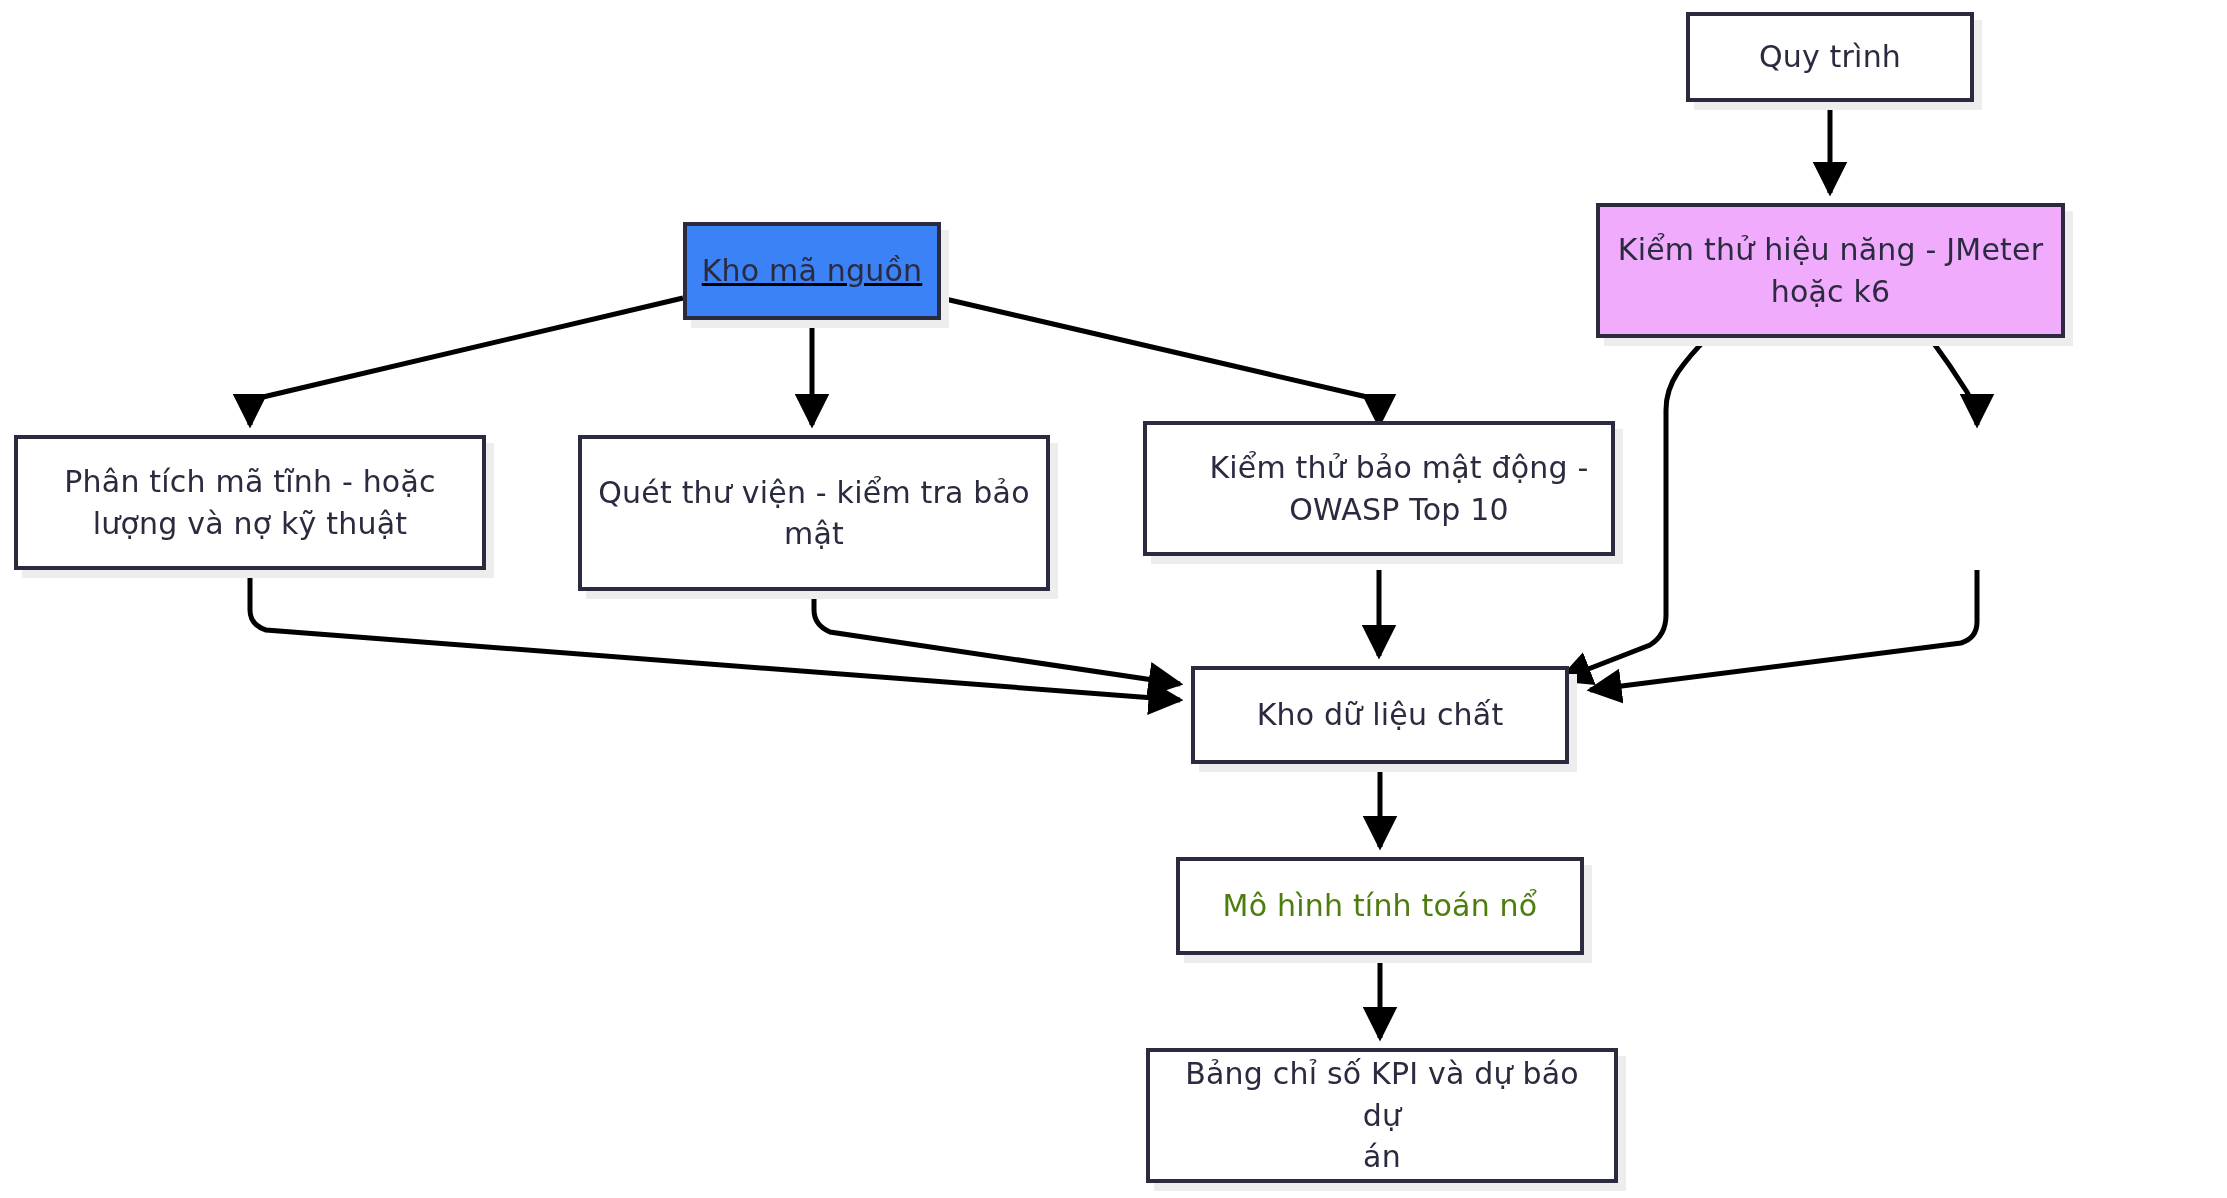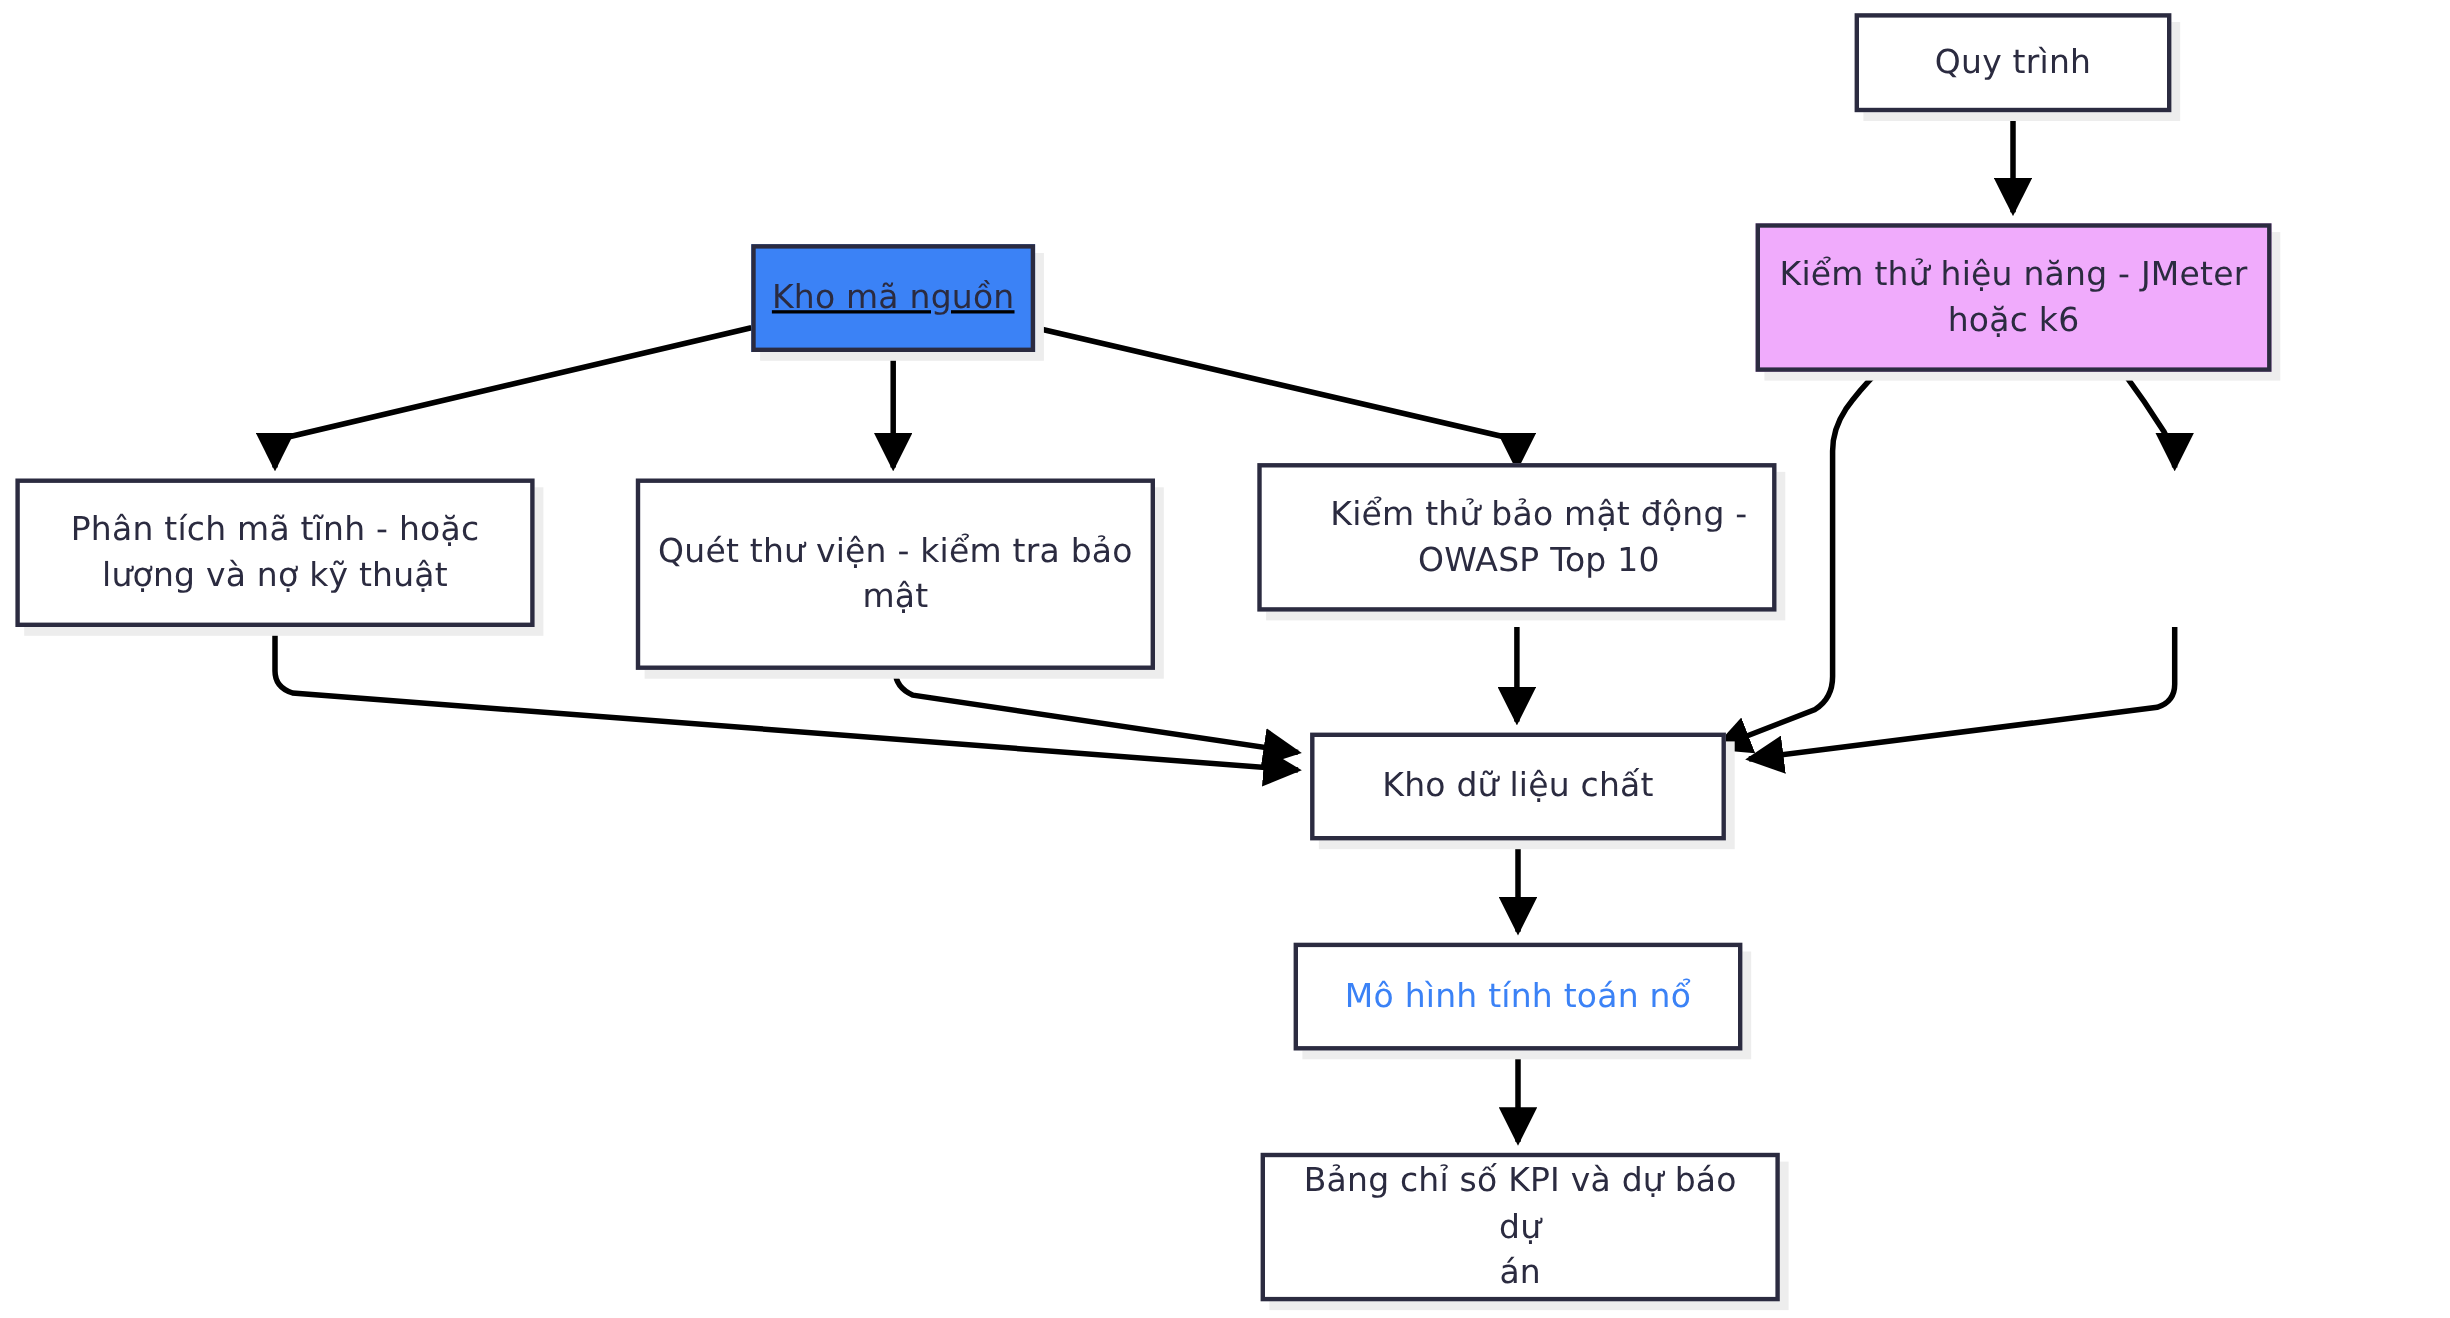--- a/index.html
+++ b/index.html
@@ -92,37 +92,37 @@
 
   <div class="node" style="left: 683px; top: 222px; width: 258px; height: 98px; background: #3b82f6; border-color: rgb(43, 43, 64); box-shadow: rgb(237, 237, 237) 8px 8px 0px 0px; text-decoration: underline;">
     <span class="node-label" style="color: rgb(43, 43, 64);">Kho mã nguồn</span>
   </div>
 
   <div class="node" style="left: 14px; top: 435px; width: 472px; height: 135px; background: rgb(255, 255, 255); border-color: rgb(43, 43, 64); box-shadow: rgb(237, 237, 237) 8px 8px 0px 0px;">
     <span class="node-label" style="color: rgb(43, 43, 64);">Phân tích mã tĩnh - hoặc
 lượng và nợ kỹ thuật</span>
   </div>
 
-  <div class="node" style="left: 578px; top: 435px; width: 472px; height: 174px; background: rgb(255, 255, 255); border-color: rgb(43, 43, 64); box-shadow: rgb(237, 237, 237) 8px 8px 0px 0px;">
+  <div class="node" style="left: 578px; top: 435px; width: 472px; height: 156px; background: rgb(255, 255, 255); border-color: rgb(43, 43, 64); box-shadow: rgb(237, 237, 237) 8px 8px 0px 0px;">
     <span class="node-label" style="color: rgb(43, 43, 64);">Quét thư viện - kiểm tra bảo
 mật</span>
   </div>
 
   <div class="node" style="left: 1143px; top: 421px; width: 472px; height: 135px; background: rgb(255, 255, 255); border-color: rgb(43, 43, 64); box-shadow: rgb(237, 237, 237) 8px 8px 0px 0px; padding-left: 40px;">
     <span class="node-label" style="color: rgb(43, 43, 64);">Kiểm thử bảo mật động -
 OWASP Top 10</span>
   </div>
 
 
   <div class="node" style="left: 1191px; top: 666px; width: 378px; height: 98px; background: rgb(255, 255, 255); border-color: rgb(43, 43, 64); box-shadow: rgb(237, 237, 237) 8px 8px 0px 0px;">
     <span class="node-label" style="color: rgb(43, 43, 64);">Kho dữ liệu chất</span>
   </div>
 
   <div class="node" style="left: 1176px; top: 857px; width: 408px; height: 98px; background: rgb(255, 255, 255); border-color: rgb(43, 43, 64); box-shadow: rgb(237, 237, 237) 8px 8px 0px 0px;">
-    <span class="node-label" style="color: #3b82f6;">Mô hình tính toán nổ</span>
+    <span class="node-label" style="color: #4d7c0f;">Mô hình tính toán nổ</span>
   </div>
 
   <div class="node" style="left: 1146px; top: 1048px; width: 472px; height: 135px; background: rgb(255, 255, 255); border-color: rgb(43, 43, 64); box-shadow: rgb(237, 237, 237) 8px 8px 0px 0px; align-items: center;">
     <span class="node-label" style="color: rgb(43, 43, 64);">Bảng chỉ số KPI và dự báo dự
 án</span>
   </div>
 
 </div>
 
 </body></html>

